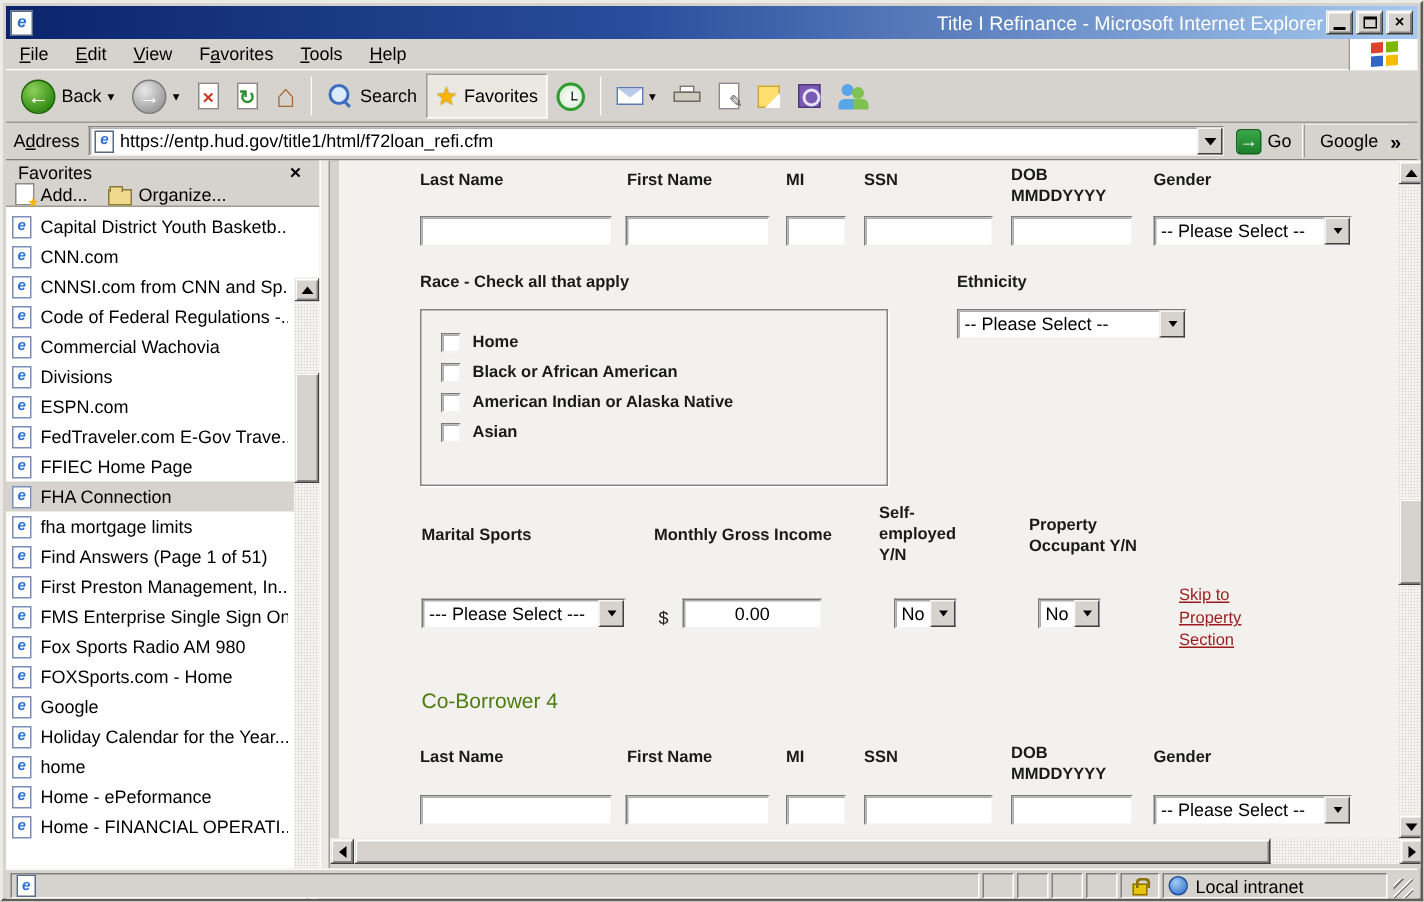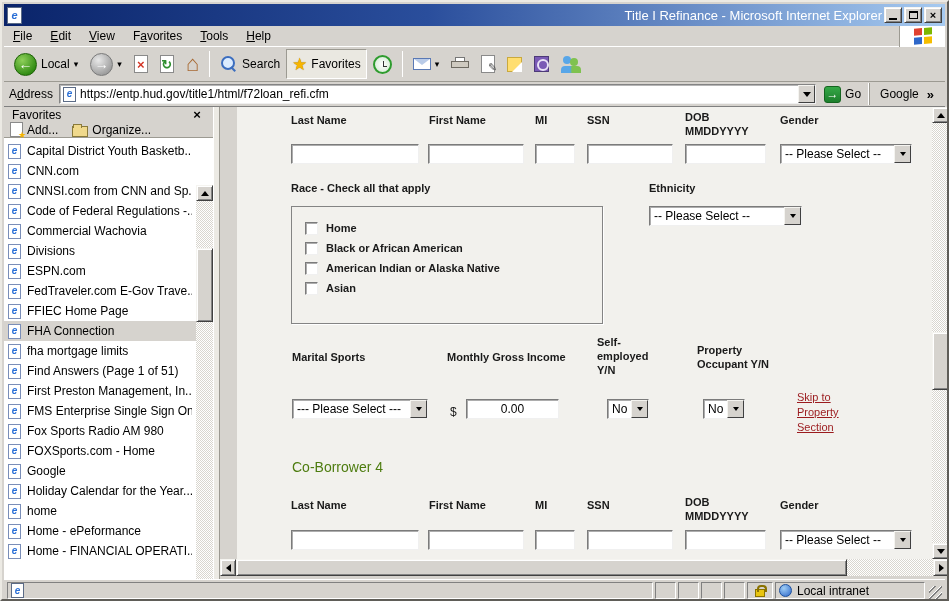--- a/index.html
+++ b/index.html
@@ -121,21 +121,21 @@
   .fav-item { height:20px; display:flex; align-items:center; gap:6px; padding:0 4px; white-space:nowrap; color:#000; }
   .fav-item.selected { background:#D6D3CE; }
   .ie-page-icon { width:13px; height:15px; background:#fff; border:1px solid #7A8EB8; flex:none;
     display:flex; align-items:center; justify-content:center; font-weight:bold; font-style:italic;
     color:#2A6FD6; font-size:10px; line-height:1; }
   .fav-label { overflow:hidden; }
 
   .splitter { position:absolute; left:209px; top:0; width:7px; height:472px; background:#ECEAE4;
     border-left:1px solid #fff; border-right:1px solid #9c9a92; }
 
-  .content { position:absolute; left:233px; top:0; width:712px; height:452px; background:#F2F1ED; overflow:hidden; }
+  .content { position:absolute; left:222px; top:0; width:712px; height:452px; background:#F2F1ED; overflow:hidden; }
 
   
   .dither { background-color:#fff;
     background-image:conic-gradient(#D9D6CF 25%, transparent 0 50%, #D9D6CF 0 75%, transparent 0);
     background-size:2px 2px; }
   .sbtn { background:#D6D3CE; border:1px solid; border-color:#F5F4F0 #404040 #404040 #F5F4F0;
     box-shadow:inset 1px 1px 0 #fff, inset -1px -1px 0 #848484;
     display:flex; align-items:center; justify-content:center; }
   .thumb { background:#D6D3CE; border:1px solid; border-color:#F5F4F0 #404040 #404040 #F5F4F0;
     box-shadow:inset 1px 1px 0 #fff, inset -1px -1px 0 #848484; position:absolute; }
@@ -223,21 +223,21 @@
           <i class="q2"></i>
           <i class="q3"></i>
           <i class="q4"></i>
         </span>
     </span>
   </div>
 
   <div class="toolbar">
     <span class="tb-btn">
       <span class="circ green">←</span>
-      <span>Local</span>
+      <span>Back</span>
       <span class="caret">▾</span>
     </span>
     <span class="tb-btn">
       <span class="circ gray">→</span>
       <span class="caret">▾</span>
     </span>
     <span class="tb-btn">
       <span class="mini-doc">
           <span class="ov stop-x">×</span>
         </span>

